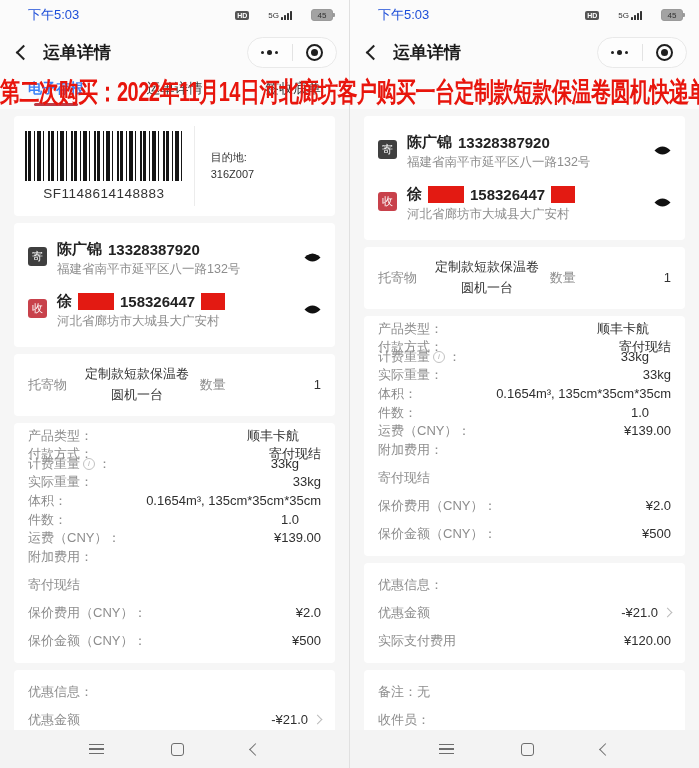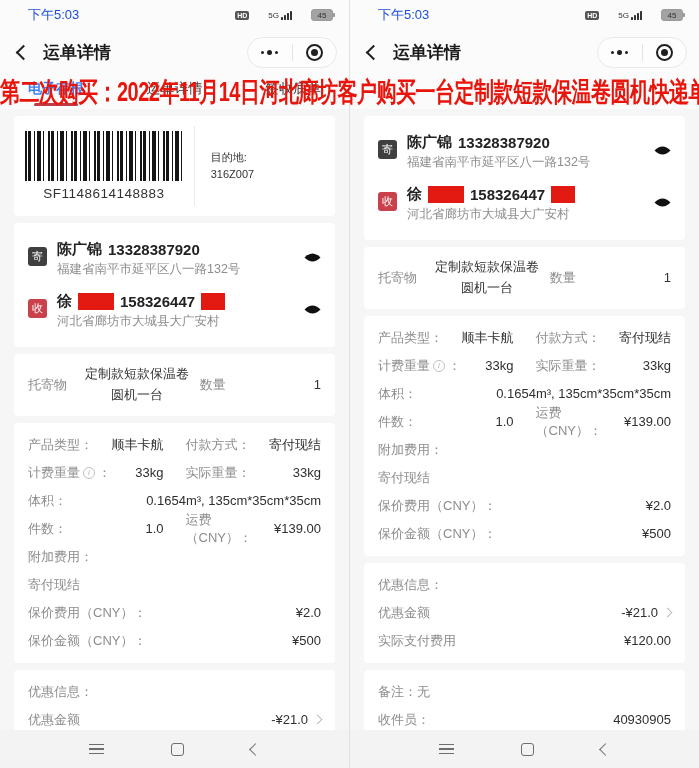--- a/index.html
+++ b/index.html
@@ -76,21 +76,21 @@
   .item-lbl { color:#8d8d8d; font-size:13px; width:56px; flex:0 0 auto; }
   .item-val { flex:1.3; text-align:center; color:#333; font-size:13px; line-height:1.6; }
   .qty-lbl { color:#8d8d8d; font-size:13px; width:48px; margin-left:10px; flex:0 0 auto; }
   .qty-val { flex:0.9; text-align:right; color:#333; font-size:13px; }
 
   
   .dt-card { padding:8px 14px; }
   .row { display:flex; align-items:center; height:28px; font-size:13px; }
   .lbl { color:#8d8d8d; display:flex; align-items:center; }
   .val { color:#2f2f2f; }
-  .pair { display:flex; width:100%; }
+  .pair { display:flex; width:100%;flex-direction:column; }
   .pair .col { flex:1; display:flex; align-items:center; }
   .pair .col .val { flex:1; text-align:right; }
   .pair .col.l { margin-right:22px; }
   .full { width:100%; display:flex; align-items:center; }
   .full .val { flex:1; text-align:right; }
   .info-i { width:12px; height:12px; border:1px solid #c2c2c2; border-radius:50%; color:#b5b5b5; font-size:8px; display:inline-flex; align-items:center; justify-content:center; margin:0 3px; font-style:italic; }
   .chev-r { width:7px; height:7px; border-right:1.5px solid #bbb; border-top:1.5px solid #bbb; transform:rotate(45deg); margin-left:6px; flex:0 0 auto; }
 
   
   .sysnav { position:absolute; left:0; bottom:0; width:100%; height:38px; background:#f3f3f3; display:flex; align-items:center; justify-content:space-around; padding:0 55px; }
@@ -486,21 +486,20 @@
         </div>
     </div>
 
     <div class="card dt-card">
       <div class="row">
           <span class="lbl">备注：无</span>
         </div>
       <div class="row">
           <div class="full">
         <span class="lbl">收件员：</span>
-            <span class="val">40930905</span>
       </div>
         </div>
       <div class="row">
           <div class="full">
         <span class="lbl">收件时间：</span>
             <span class="val">2022-11-14 17:07:02</span>
       </div>
         </div>
     </div>
 

